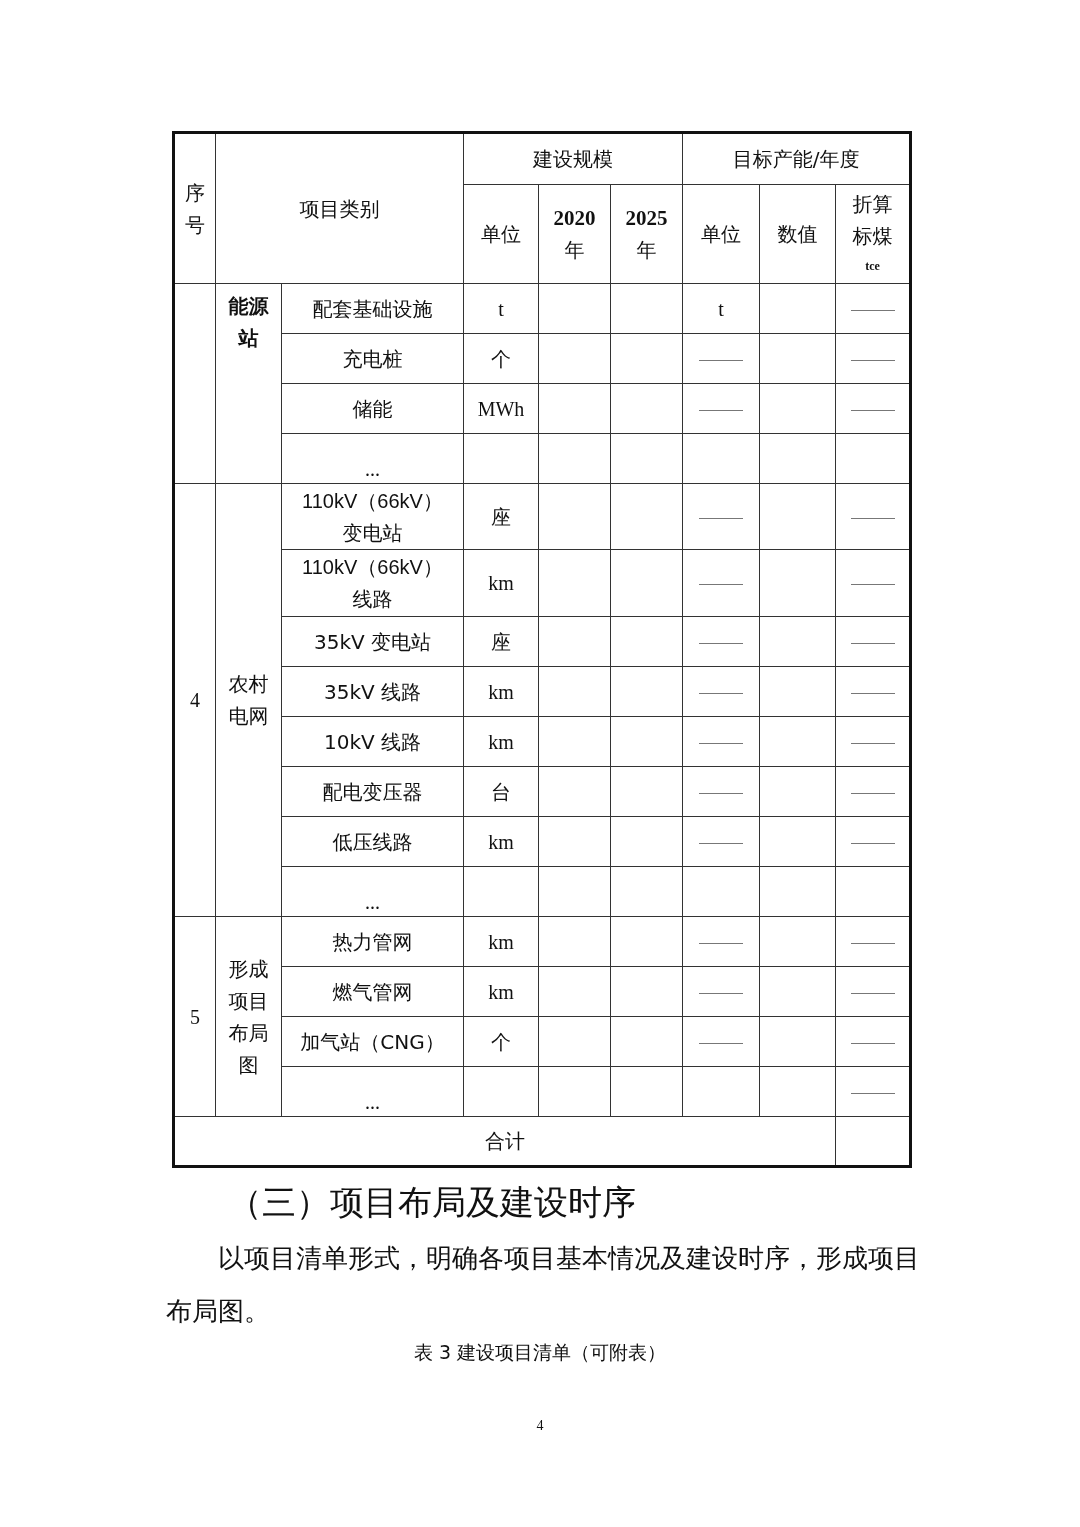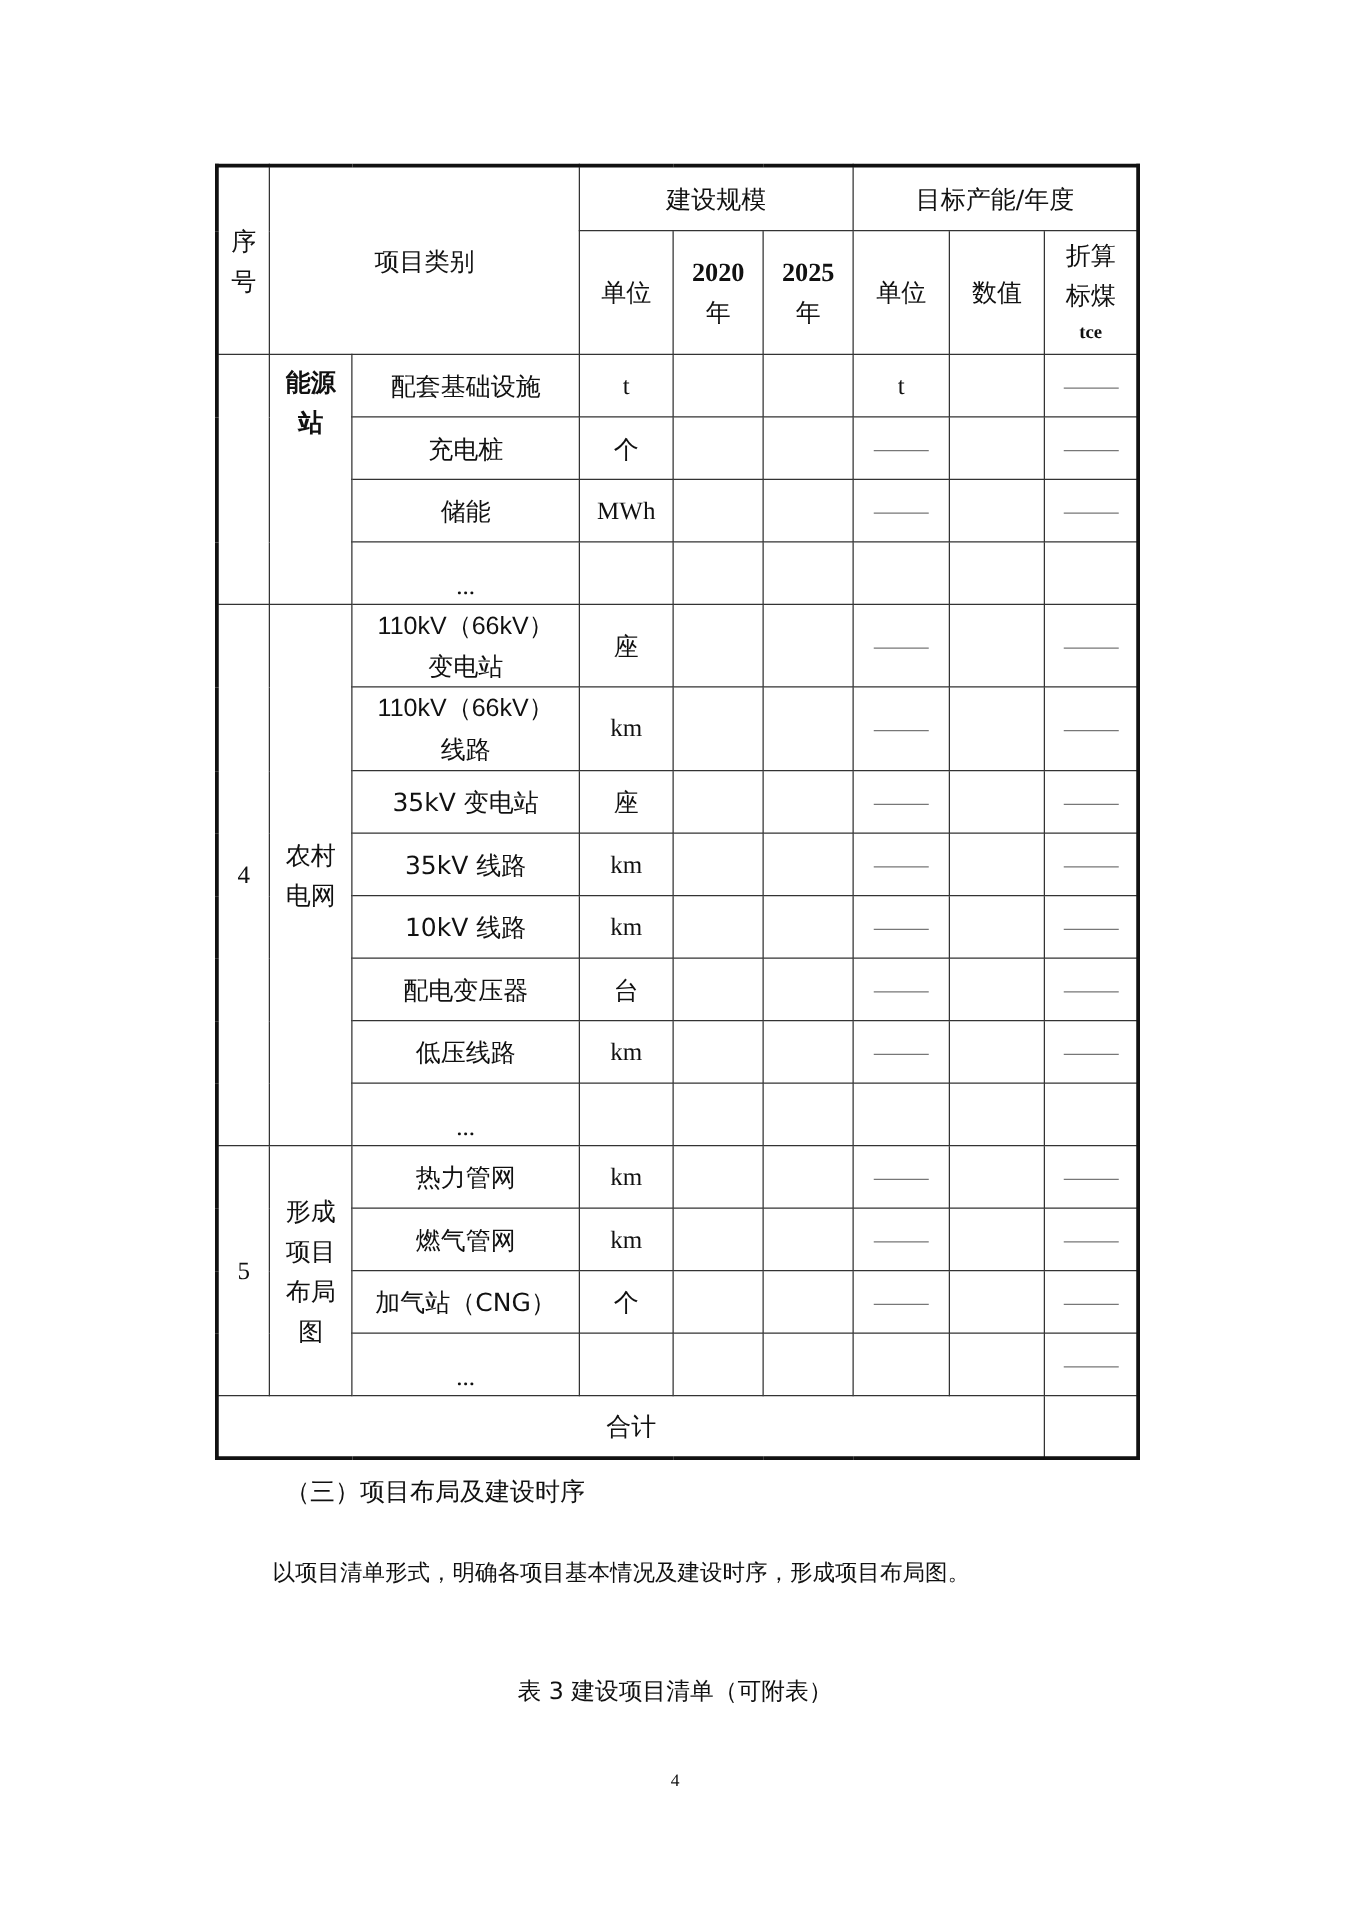--- a/index.html
+++ b/index.html
@@ -19,23 +19,23 @@
   .hdr { font-weight: normal; font-family: "DejaVu Sans", "Liberation Sans", sans-serif; font-size: 20px; }
   .yr { font-family: "Liberation Serif", serif; font-weight: bold; font-size: 21px; line-height: 32px; }
   .cat { font-family: "DejaVu Sans", "Liberation Sans", sans-serif; font-size: 19px; line-height: 32px; }
   .item { font-family: "DejaVu Sans", "Liberation Sans", sans-serif; font-size: 19px; }
   .unit { font-family: "Liberation Serif", serif; font-size: 19px; }
   .unit-cn { font-family: "DejaVu Sans", sans-serif; font-size: 19px; }
   .num { font-family: "Liberation Serif", serif; font-size: 19px; }
   .dash { display: inline-block; width: 44px; height: 0; border-top: 1px solid #777; vertical-align: middle; }
   .cat-top { vertical-align: top !important; padding-top: 6px !important; }
 
-  .heading3 { position: absolute; left: 228px; top: 1180px; font-size: 20px;
+  .heading3 { position: absolute; left: 228px; top: 1180px; font-size: 34px;
               font-family: "DejaVu Sans", "Liberation Sans", sans-serif; }
-  .para { position: absolute; left: 166px; top: 1232px; width: 760px; font-size: 18px; line-height: 53px;
+  .para { position: absolute; left: 166px; top: 1232px; width: 760px; font-size: 26px; line-height: 53px;
           font-family: "DejaVu Sans", "Liberation Sans", sans-serif; text-indent: 52px; }
   .caption { position: absolute; left: 0; width: 1080px; top: 1340px; text-align: center; font-size: 19px;
              font-family: "DejaVu Sans", "Liberation Sans", sans-serif; }
   .pageno { position: absolute; left: 0; width: 1080px; top: 1418px; text-align: center; font-size: 14px;
             font-family: "Liberation Serif", serif; }
 </style>
 </head>
 <body>
 
 <table class="main">
@@ -66,21 +66,21 @@
           <div class="hdr">年</div>
         </td>
     <td>
           <div class="yr">2025</div>
           <div class="hdr">年</div>
         </td>
     <td class="hdr">单位</td>
     <td class="hdr">数值</td>
     <td>
           <div class="hdr" style="width:44px;margin:0 auto;line-height:32px;">折算标煤</div>
-          <div class="yr" style="font-size:15px;line-height:28px;">tce</div>
+          <div class="yr" style="font-size:12px;line-height:28px;">tce</div>
         </td>
   </tr>
 
   <tr style="height:50px">
     <td rowspan="4"></td>
     <td rowspan="4" class="cat cat-top"><span style="display:inline-block;width:44px;font-weight:bold;">能源站</span></td>
     <td class="item">配套基础设施</td>
     <td class="unit">t</td>
     <td></td>
     <td></td>

